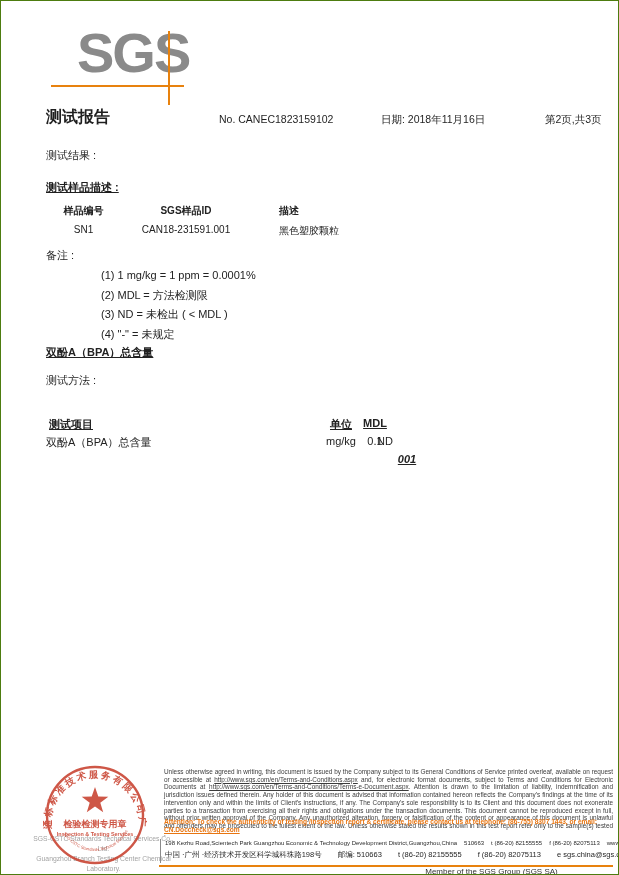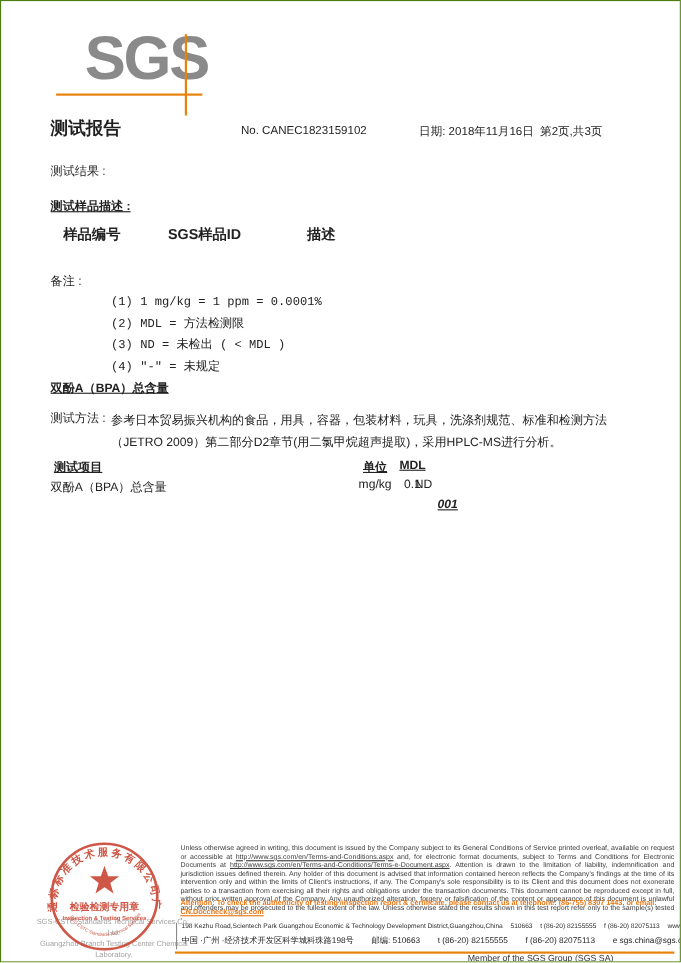--- a/index.html
+++ b/index.html
@@ -13,34 +13,34 @@
   .logo-text {
     position:absolute; left:76px; top:24px;
     font-size:56px; font-weight:800; letter-spacing:-2px;
     color:#8a8a8a; line-height:1;
   }
   .logo-hline { position:absolute; left:50px; top:84px; width:133px; height:2px; background:#e8820e; }
   .logo-vline { position:absolute; left:167px; top:30px; width:2px; height:74px; background:#e8820e; }
   .title { position:absolute; left:45px; top:106px; font-size:16px; font-weight:bold; color:#1f1f1f; }
   .hdr-no   { position:absolute; left:218px; top:112px; font-size:10.5px; color:#1f1f1f; }
   .hdr-date { position:absolute; left:380px; top:112px; font-size:10.5px; color:#1f1f1f; }
-  .hdr-page { position:absolute; left:490px; top:112px; font-size:10.5px; color:#1f1f1f; }
+  .hdr-page { position:absolute; left:544px; top:112px; font-size:10.5px; color:#1f1f1f; }
   
   .lbl { font-size:11px; color:#1f1f1f; }
   .bold { font-weight:bold; }
   .und { text-decoration:underline; }
   .results-label { position:absolute; left:45px; top:147px; }
   .sampledesc-label { position:absolute; left:45px; top:179px; }
-  .sample-table { position:absolute; left:45px; top:203px; font-size:13px; }
+  .sample-table { position:absolute; left:45px; top:203px; font-size:10px; }
   .sample-table .row { display:flex; margin-bottom:6px; }
   .sample-table .c1 { width:75px; text-align:center; }
   .sample-table .c2 { width:130px; text-align:center; }
   .sample-table .c3 { margin-left:28px; }
   .remarks-label { position:absolute; left:45px; top:247px; }
-  .remarks { position:absolute; left:100px; top:265px; font-size:11px; line-height:19.5px;font-family:Liberation Mono, monospace; }
+  .remarks { position:absolute; left:100px; top:265px; font-size:11px; line-height:19.5px; }
   .bpa-heading { position:absolute; left:45px; top:344px; font-size:11px; }
   .method-label { position:absolute; left:45px; top:372px; }
   .method-text { position:absolute; left:100px; top:371px; width:484px; font-size:11px; line-height:20px; }
   .rt-head span, .rt-row span { position:absolute; font-size:11px; }
   .rt-item-h  { left:48px; top:416px; }
   .rt-unit-h  { left:319px; top:416px; width:42px; text-align:center; }
   .rt-mdl-h   { left:353px; top:416px; width:42px; text-align:center; }
   .rt-001-h   { left:385px; top:416px; width:42px; text-align:center; font-style:italic;margin-top:36px; }
   .rt-item-v  { left:45px;  top:434px; }
   .rt-unit-v  { left:319px; top:434px; width:42px; text-align:center; }
@@ -92,33 +92,37 @@
 
   <div class="lbl results-label">测试结果 :</div>
   <div class="lbl bold und sampledesc-label">测试样品描述 :</div>
 
   <div class="sample-table">
     <div class="row bold">
       <span class="c1">样品编号</span>
       <span class="c2">SGS样品ID</span>
       <span class="c3">描述</span>
     </div>
+    <div class="row">
+      <span class="c1">SN1</span>
+      <span class="c2">CAN18-231591.001</span>
+      <span class="c3">黑色塑胶颗粒</span>
+    </div>
   </div>
 
   <div class="lbl remarks-label">备注 :</div>
   <div class="remarks">
     <div>(1) 1 mg/kg = 1 ppm = 0.0001%</div>
     <div>(2) MDL = 方法检测限</div>
     <div>(3) ND = 未检出 ( &lt; MDL )</div>
     <div>(4) "-" = 未规定</div>
   </div>
 
   <div class="bpa-heading bold und">双酚A（BPA）总含量</div>
   <div class="lbl method-label">测试方法 :</div>
-  <div class="method-text">参考日本贸易振兴机构的食品，用具，容器，包装材料，玩具，洗涤剂规范、标准和检测方法（JETRO 2009）第二部分D2章节(用二氯甲烷超声提取)，采用HPLC-MS进行分析。</div>
 
   <div class="rt-head">
     <span class="rt-item-h bold und">测试项目</span>
     <span class="rt-unit-h bold und">单位</span>
     <span class="rt-mdl-h bold und">MDL</span>
     <span class="rt-001-h bold und">001</span>
   </div>
   <div class="rt-row">
     <span class="rt-item-v">双酚A（BPA）总含量</span>
     <span class="rt-unit-v">mg/kg</span>

